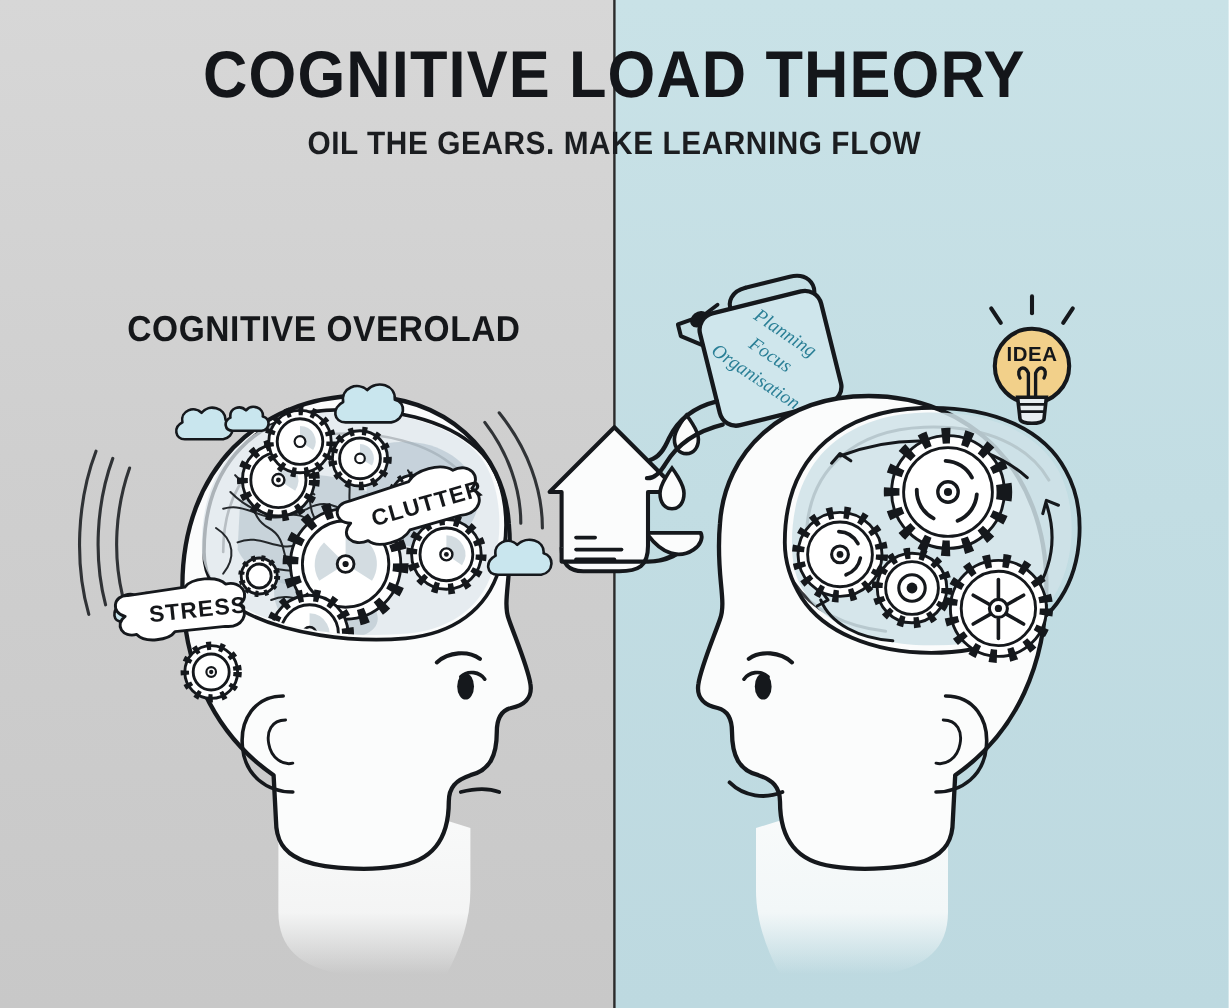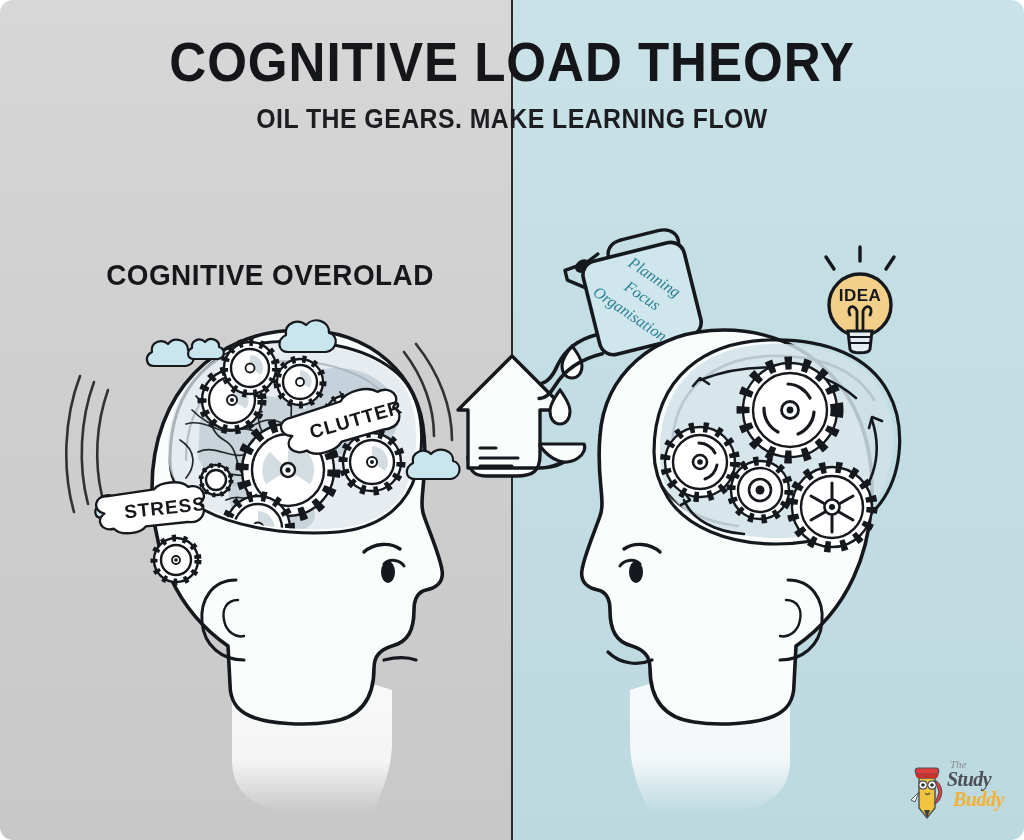--- a/index.html
+++ b/index.html
@@ -1,17 +1,17 @@
 <!DOCTYPE html>
 <html><head>
 <meta charset="utf-8">
 <style>
   html,body{margin:0;padding:0;background:#fff;}
   body{font-family:"Liberation Sans",sans-serif;}
-  #stage{position:relative;width:1024px;height:840px;overflow:hidden;border-radius:13px;}
+  #stage{position:relative;width:1024px;height:840px;overflow:hidden;}
 
   .bg-left{position:absolute;left:0;top:0;width:512px;height:840px;
     background:linear-gradient(180deg,#d7d7d7 0%,#cfcfcf 45%,#c8c8c8 100%);}
   .bg-right{position:absolute;left:512px;top:0;width:512px;height:840px;
     background:linear-gradient(180deg,#c9e2e7 0%,#c2dde3 50%,#bdd9e0 100%);}
   .divider{position:absolute;left:511px;top:0;width:2px;height:840px;background:#2b2b2b;}
 
   .title{position:absolute;left:0;top:30px;width:1024px;text-align:center;
     font-family:"Liberation Sans Narrow","Liberation Sans",sans-serif;
     font-weight:bold;font-size:55px;letter-spacing:1px;color:#14161a;
@@ -429,34 +429,14 @@
       <path class="stroke" stroke-width="2.8" d="M-10 10 C-14 2 -6 -2 -3 6 L-3 26 M10 10 C14 2 6 -2 3 6 L3 26"></path>
       <path fill="#e7eef2" stroke="#15181c" stroke-width="3" d="M-12 26 L12 26 L10 44 C10 49 -10 49 -10 44 Z"></path>
       <g class="stroke" stroke-width="2.2">
         <path d="M-11 32 L11 32"></path>
         <path d="M-10.4 38 L10.4 38"></path>
       </g>
       <text class="bulbtxt" x="0" y="-4" text-anchor="middle">IDEA</text>
     </g>
   </svg>
 
-  <div class="wm">
-    <svg viewBox="0 0 112 72" width="112" height="72">
-      <g transform="translate(22,38)">
-        <path d="M-8 -12 L8 -12 L8 18 L0 28 L-8 18 Z" fill="#f2c33c" stroke="#4a4f55" stroke-width="1.4"></path>
-        <path d="M-3 20 L3 20 L0 28 Z" fill="#3a3f45"></path>
-        <path d="M-9 -22 L9 -22 C12 -22 13 -18 10 -16 L-10 -16 C-13 -18 -12 -22 -9 -22 Z" fill="#e03c3c" stroke="#4a4f55" stroke-width="1.2"></path>
-        <path d="M-12 -16 L12 -16 L10 -12 L-10 -12 Z" fill="#c9302c"></path>
-        <circle cx="-4" cy="-5" r="4.2" fill="#fff" stroke="#4a4f55" stroke-width="1.2"></circle>
-        <circle cx="5" cy="-5" r="4.2" fill="#fff" stroke="#4a4f55" stroke-width="1.2"></circle>
-        <circle cx="-4" cy="-5" r="1.8" fill="#2b2b2b"></circle>
-        <circle cx="5" cy="-5" r="1.8" fill="#2b2b2b"></circle>
-        <path d="M-2 3 Q0 6 3 3" stroke="#4a4f55" stroke-width="1.3" fill="none"></path>
-        <path d="M8 -10 C18 -4 16 10 8 14 L12 2 Z" fill="#e03c3c" stroke="#4a4f55" stroke-width="1"></path>
-        <path d="M-8 2 L-16 10 L-12 12 Z" fill="#fff" stroke="#4a4f55" stroke-width="1"></path>
-      </g>
-    </svg>
-    <div class="wm-the">The</div>
-    <div class="wm-study">Study</div>
-    <div class="wm-buddy">Buddy</div>
-  </div>
 
 </div>
 
 </body></html>

